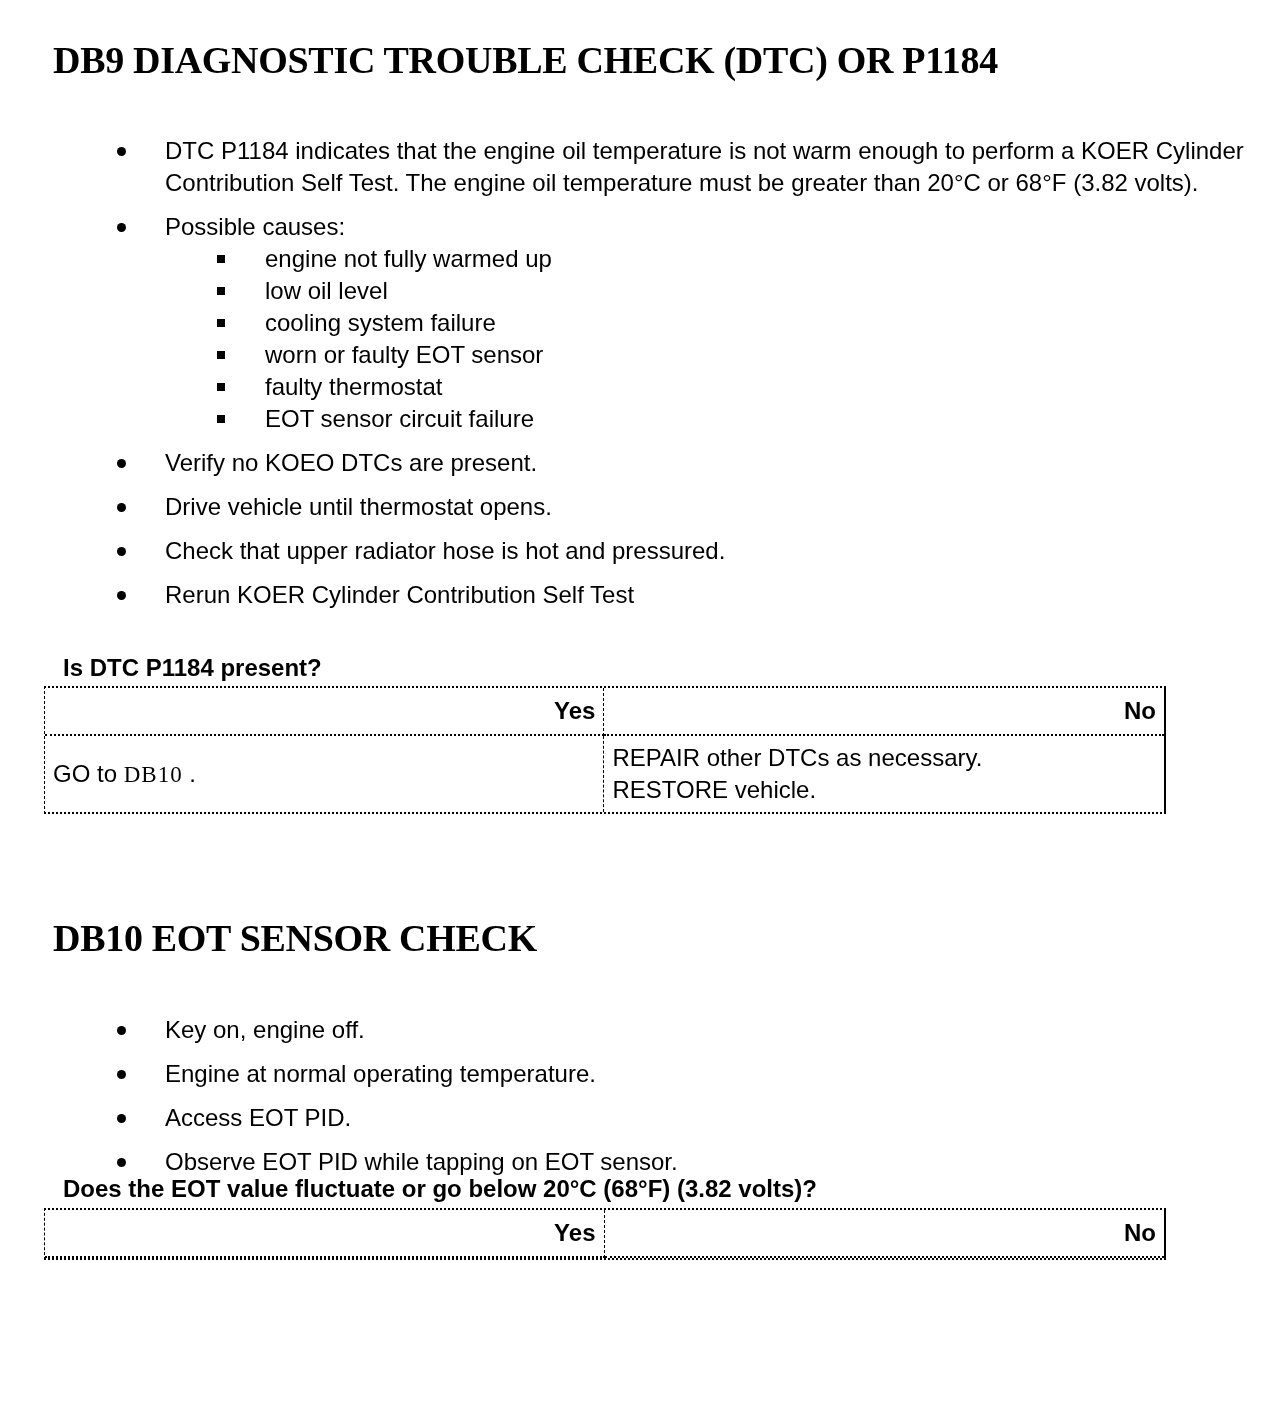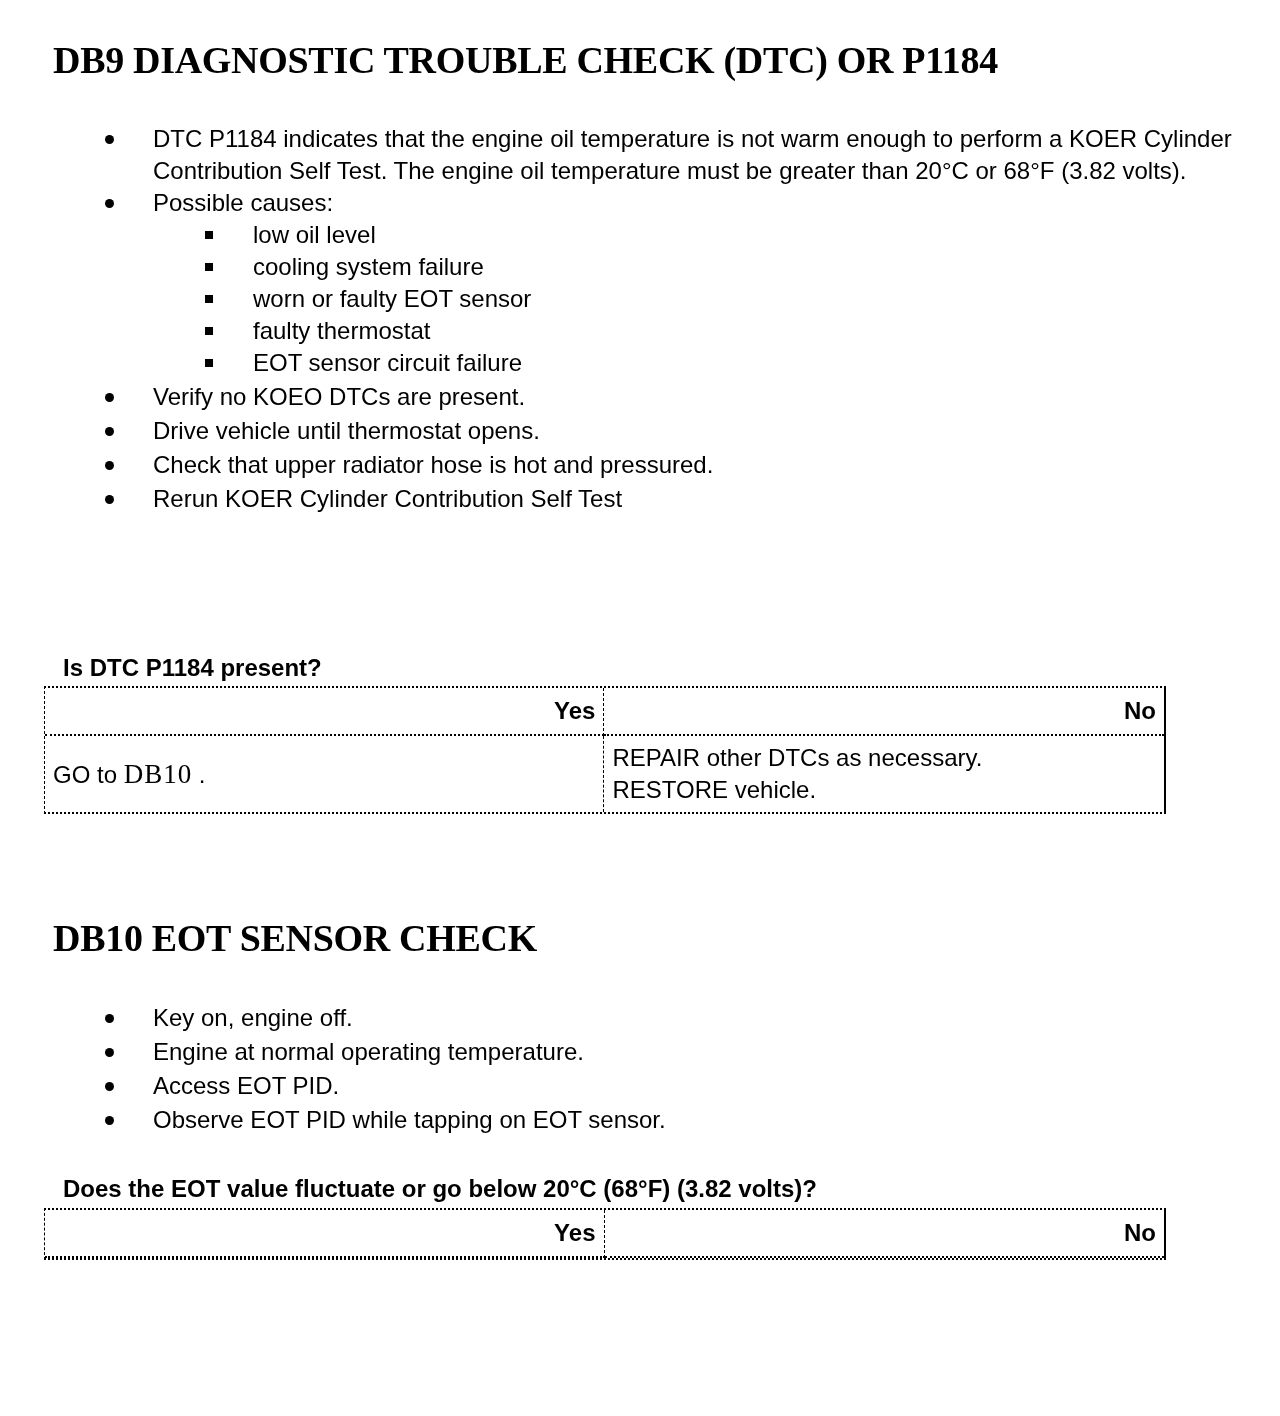--- a/index.html
+++ b/index.html
@@ -37,21 +37,21 @@
       list-style: none;
       font-size: 24px;
       line-height: 32px;
     }
     #list1 { top: 123px; width: 1240px; }
     #list2 { top: 1002px; width: 1240px; }
 
     ul.lvl1 > li {
       position: relative;
       padding-left: 153px;
-      margin: 0;
+      margin: 12px;
     }
     ul.lvl1 > li > .bullet {
       position: absolute;
       left: 105px;
       top: 12px;
       width: 9px;
       height: 9px;
       border-radius: 50%;
       background: #000;
     }
@@ -119,38 +119,39 @@
       height: 76px;
       text-align: left;
       line-height: 32px;
     }
     table.yn col.c1 { width: 560px; }
     table.yn col.c2 { width: 560px; }
 
     .goto-prefix { font-family: "Liberation Sans", sans-serif; }
     .goto-ref {
       font-family: "Liberation Serif", serif;
-      font-size: 27px;
+      font-size: 23px;
       letter-spacing: 1px;
     }
   </style>
 </head>
 <body>
 
 <h1 id="h1" class="heading">DB9 DIAGNOSTIC TROUBLE CHECK (DTC) OR P1184</h1>
 
 <ul id="list1" class="lvl1">
   <li style="width:1080px;">
     <span class="bullet"></span>
     <span>DTC P1184 indicates that the engine oil temperature is not warm enough to perform a KOER Cylinder Contribution Self Test. The engine oil temperature must be greater than 20°C or 68°F (3.82 volts).</span>
   </li>
   <li>
     <span class="bullet"></span>
     <span>Possible causes:</span>
     <ul class="lvl2">
+      <li><span class="sq"></span><span>engine not fully warmed up</span></li>
       <li><span class="sq"></span><span>low oil level</span></li>
       <li><span class="sq"></span><span>cooling system failure</span></li>
       <li><span class="sq"></span><span>worn or faulty EOT sensor</span></li>
       <li><span class="sq"></span><span>faulty thermostat</span></li>
       <li style="margin-bottom:2px;"><span class="sq"></span><span>EOT sensor circuit failure</span></li>
     </ul>
   </li>
   <li class="spaced">
     <span class="bullet"></span>
     <span>Verify no KOEO DTCs are present.</span>

